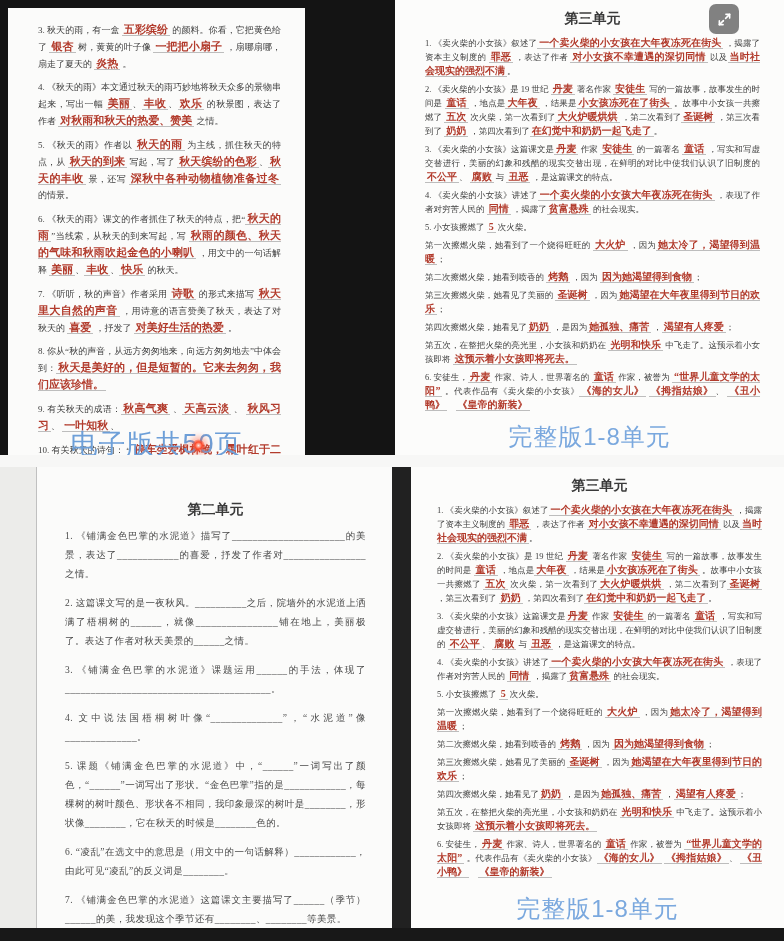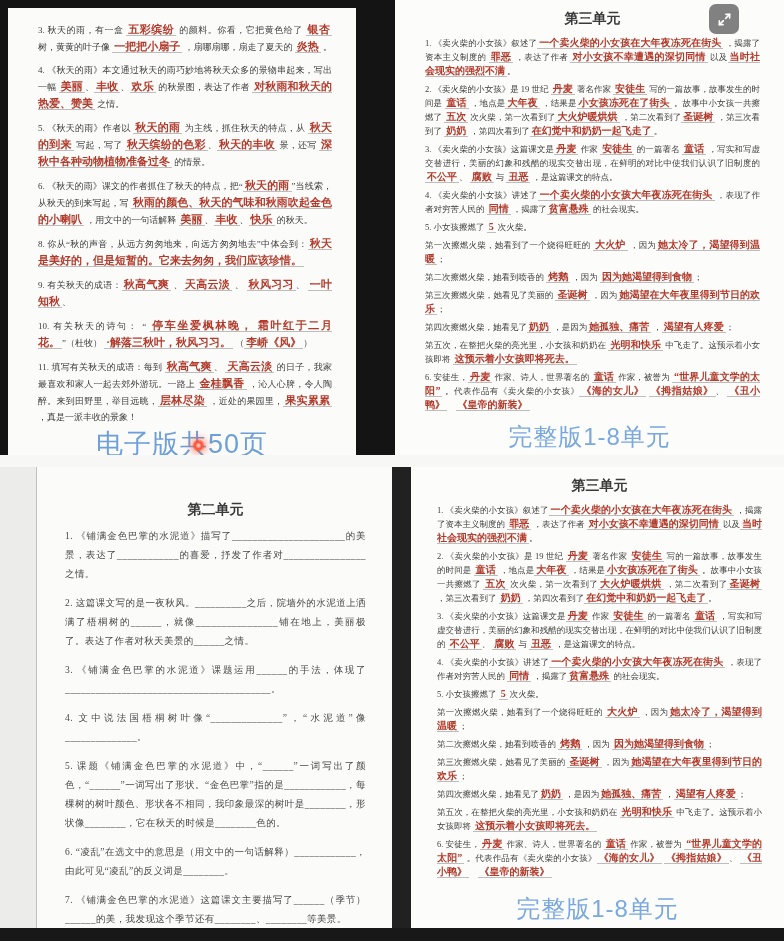--- a/index.html
+++ b/index.html
@@ -5,21 +5,21 @@
   html,body{margin:0;padding:0;background:#141414;}
   .screen{position:relative;width:784px;height:941px;overflow:hidden;background:#141414;
           font-family:"Liberation Serif","DejaVu Serif",serif;}
   .region{position:absolute;left:0;width:784px;}
   #top-region{top:0;height:456px;background:#141414;}
   #seam{position:absolute;left:0;top:455px;width:784px;height:12px;background:#f7f7f6;border-bottom:1px solid #c9c9c9;}
   #bottom-region{top:467px;height:461px;background:#ececea;}
   #bottom-bar{position:absolute;left:0;top:928px;width:784px;height:13px;background:#181818;}
   #gap-bottom{position:absolute;left:375px;top:0;width:36px;height:461px;background:#212121;}
   .sheet{position:absolute;overflow:hidden;}
-  #sheet-tl{left:8px;top:8px;width:348px;height:447px;background:#fbfbfa;}
+  #sheet-tl{left:8px;top:8px;width:297px;height:447px;background:#fbfbfa;}
   #sheet-tr{left:395px;top:0;width:389px;height:456px;background:#fcfcfb;}
   #sheet-bl{left:36px;top:0;width:355px;height:461px;background:#fbfbfa;border-left:1px solid #c0c0c0;}
   #sheet-br{left:411px;top:0;width:373px;height:461px;background:#fcfcfb;}
   .page-lines{position:absolute;left:0;top:0;right:0;}
   #sheet-tl .page-lines{padding:13px 24px 0 30px;}
   #sheet-tr .page-lines{padding:10px 24px 0 30px;}
   #sheet-bl .page-lines{padding:34px 26px 0 28px;}
   #sheet-br .page-lines{padding:10px 22px 0 26px;}
   .page-title{text-align:center;font-weight:700;font-size:14px;color:#3a3a3a;margin:0 0 8px;}
   .line{margin:0 0 5px;color:#3e3e3e;text-align:justify;}
@@ -47,20 +47,21 @@
 
 <div class="screen">
 
   <div class="region" id="top-region">
     <div class="sheet u2a" id="sheet-tl">
       <div class="page-lines">
           <p class="line"><span class="txt">3. 秋天的雨，有一盒 </span><span class="ans">五彩缤纷</span><span class="txt"> 的颜料。你看，它把黄色给了 </span><span class="ans">银杏</span><span class="txt"> 树，黄黄的叶子像 </span><span class="ans">一把把小扇子</span><span class="txt"> ，扇哪扇哪，扇走了夏天的 </span><span class="ans">炎热</span><span class="txt"> 。</span></p>
           <p class="line"><span class="txt">4. 《秋天的雨》本文通过秋天的雨巧妙地将秋天众多的景物串起来，写出一幅 </span><span class="ans">美丽</span><span class="txt">、</span><span class="ans">丰收</span><span class="txt">、</span><span class="ans">欢乐</span><span class="txt"> 的秋景图，表达了作者 </span><span class="ans">对秋雨和秋天的热爱、赞美</span><span class="txt"> 之情。</span></p>
           <p class="line"><span class="txt">5. 《秋天的雨》作者以 </span><span class="ans">秋天的雨</span><span class="txt"> 为主线，抓住秋天的特点，从 </span><span class="ans">秋天的到来</span><span class="txt"> 写起，写了 </span><span class="ans">秋天缤纷的色彩</span><span class="txt">、</span><span class="ans">秋天的丰收</span><span class="txt"> 景，还写 </span><span class="ans">深秋中各种动物植物准备过冬</span><span class="txt"> 的情景。</span></p>
           <p class="line"><span class="txt">6. 《秋天的雨》课文的作者抓住了秋天的特点，把“</span><span class="ans">秋天的雨</span><span class="txt">”当线索，从秋天的到来写起，写 </span><span class="ans">秋雨的颜色、秋天的气味和秋雨吹起金色的小喇叭</span><span class="txt"> ，用文中的一句话解释 </span><span class="ans">美丽</span><span class="txt">、</span><span class="ans">丰收</span><span class="txt">、</span><span class="ans">快乐</span><span class="txt"> 的秋天。</span></p>
+          <p class="line"><span class="txt">7. 《听听，秋的声音》作者采用 </span><span class="ans">诗歌</span><span class="txt"> 的形式来描写 </span><span class="ans">秋天里大自然的声音</span><span class="txt"> ，用诗意的语言赞美了秋天，表达了对秋天的 </span><span class="ans">喜爱</span><span class="txt"> ，抒发了 </span><span class="ans">对美好生活的热爱</span><span class="txt"> 。</span></p>
           <p class="line"><span class="txt">8. 你从“秋的声音，从远方匆匆地来，向远方匆匆地去”中体会到：</span><span class="ans">秋天是美好的，但是短暂的。它来去匆匆，我们应该珍惜。</span></p>
           <p class="line"><span class="txt">9. 有关秋天的成语：</span><span class="ans">秋高气爽</span><span class="txt"> 、</span><span class="ans">天高云淡</span><span class="txt"> 、 </span><span class="ans">秋风习习</span><span class="txt">、 </span><span class="ans">一叶知秋</span><span class="txt">、</span></p>
           <p class="line"><span class="txt">10. 有关秋天的诗句： “ </span><span class="ans">停车坐爱枫林晚， 霜叶红于二月花。</span><span class="txt">”（杜牧） </span><span class="ans">·解落三秋叶，秋风习习。</span><span class="txt"> （</span><span class="ans">李峤《风》</span><span class="txt">）</span></p>
           <p class="line"><span class="txt">11. 填写有关秋天的成语：每到 </span><span class="ans">秋高气爽</span><span class="txt">、 </span><span class="ans">天高云淡</span><span class="txt"> 的日子，我家最喜欢和家人一起去郊外游玩。一路上 </span><span class="ans">金桂飘香</span><span class="txt"> ，沁人心脾，令人陶醉。来到田野里，举目远眺，</span><span class="ans">层林尽染</span><span class="txt"> ，近处的果园里，</span><span class="ans">果实累累</span><span class="txt"> ，真是一派丰收的景象！</span></p>
         </div>
       <div class="caption" id="caption-tl" style="color: rgb(109, 159, 216);">电子版共50页</div>
       <div id="touch-dot"></div>
     </div>
     <div class="sheet u3" id="sheet-tr">
       <div class="page-lines">

